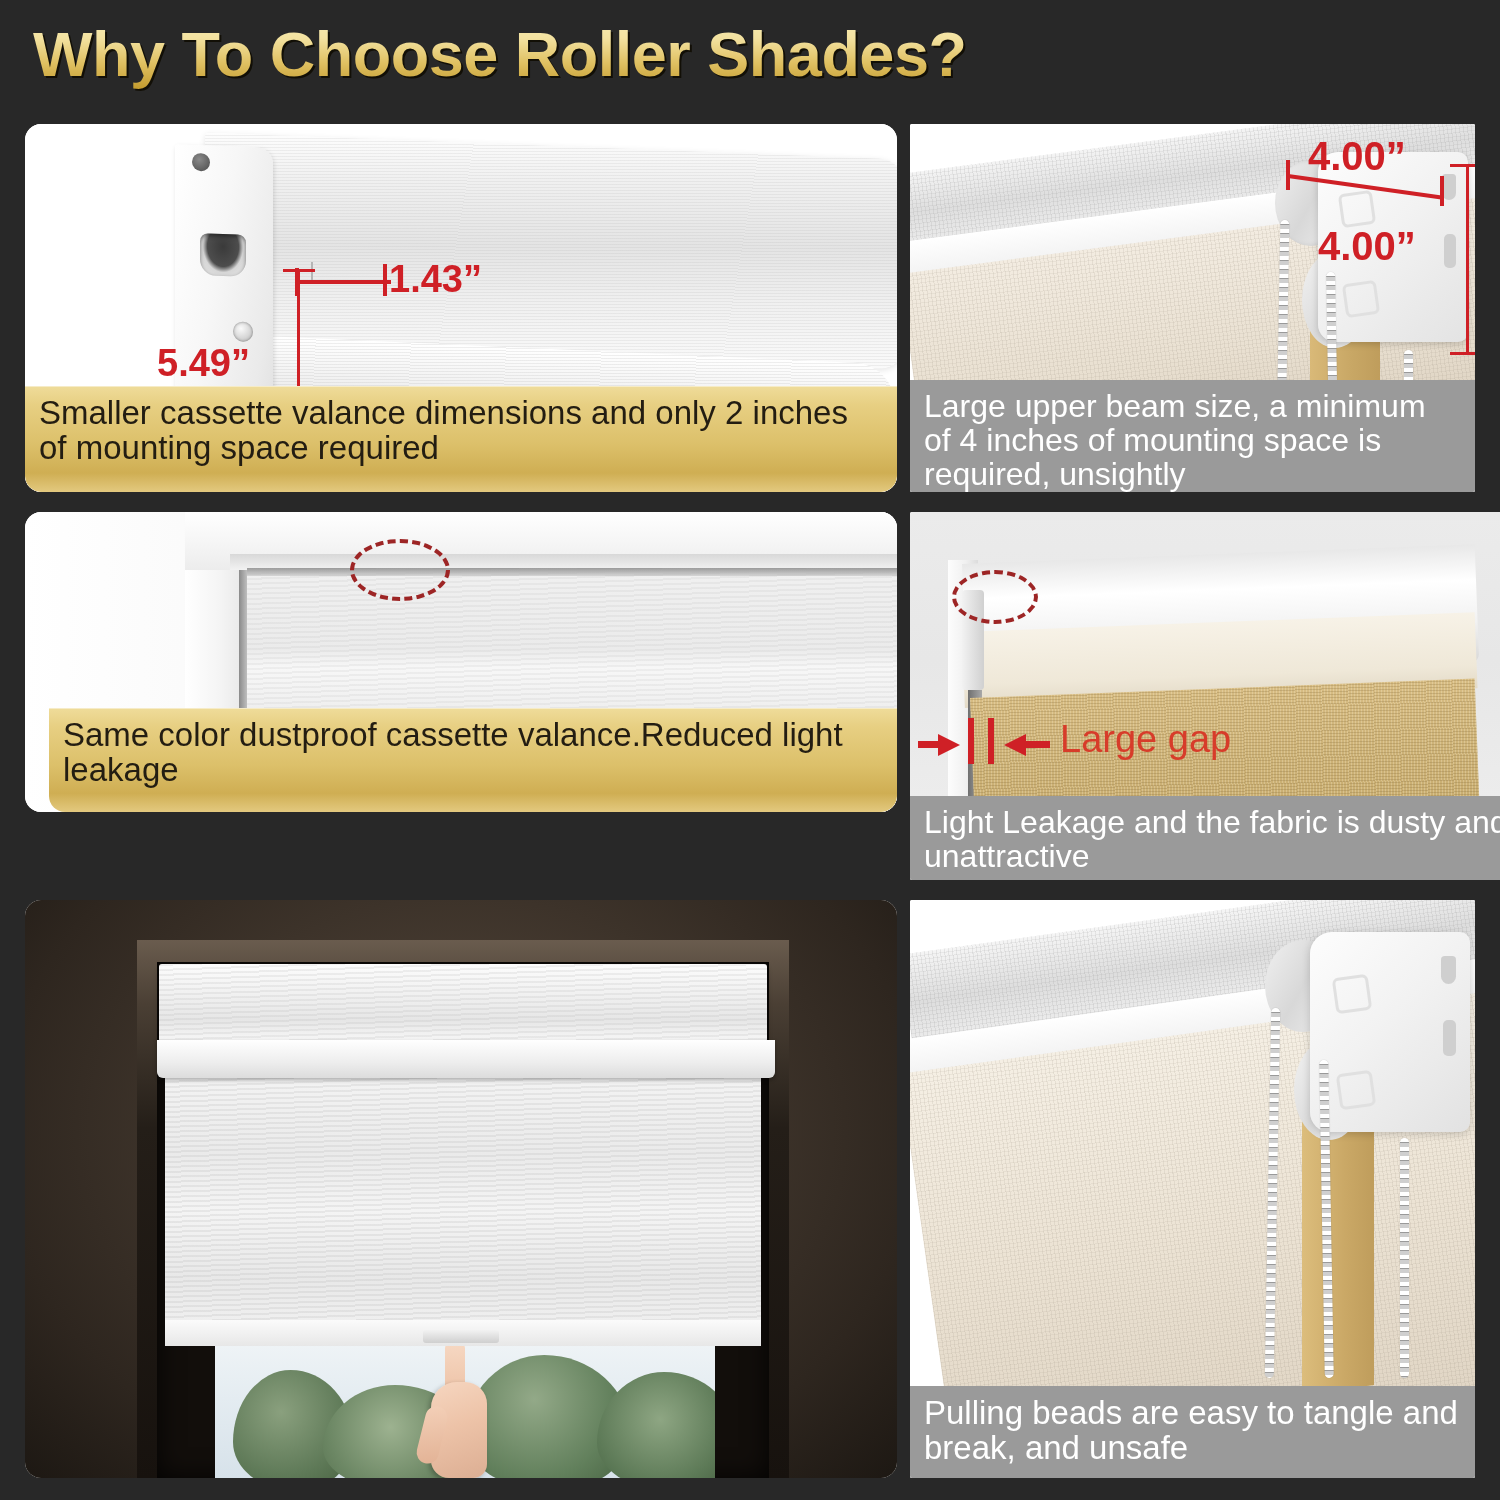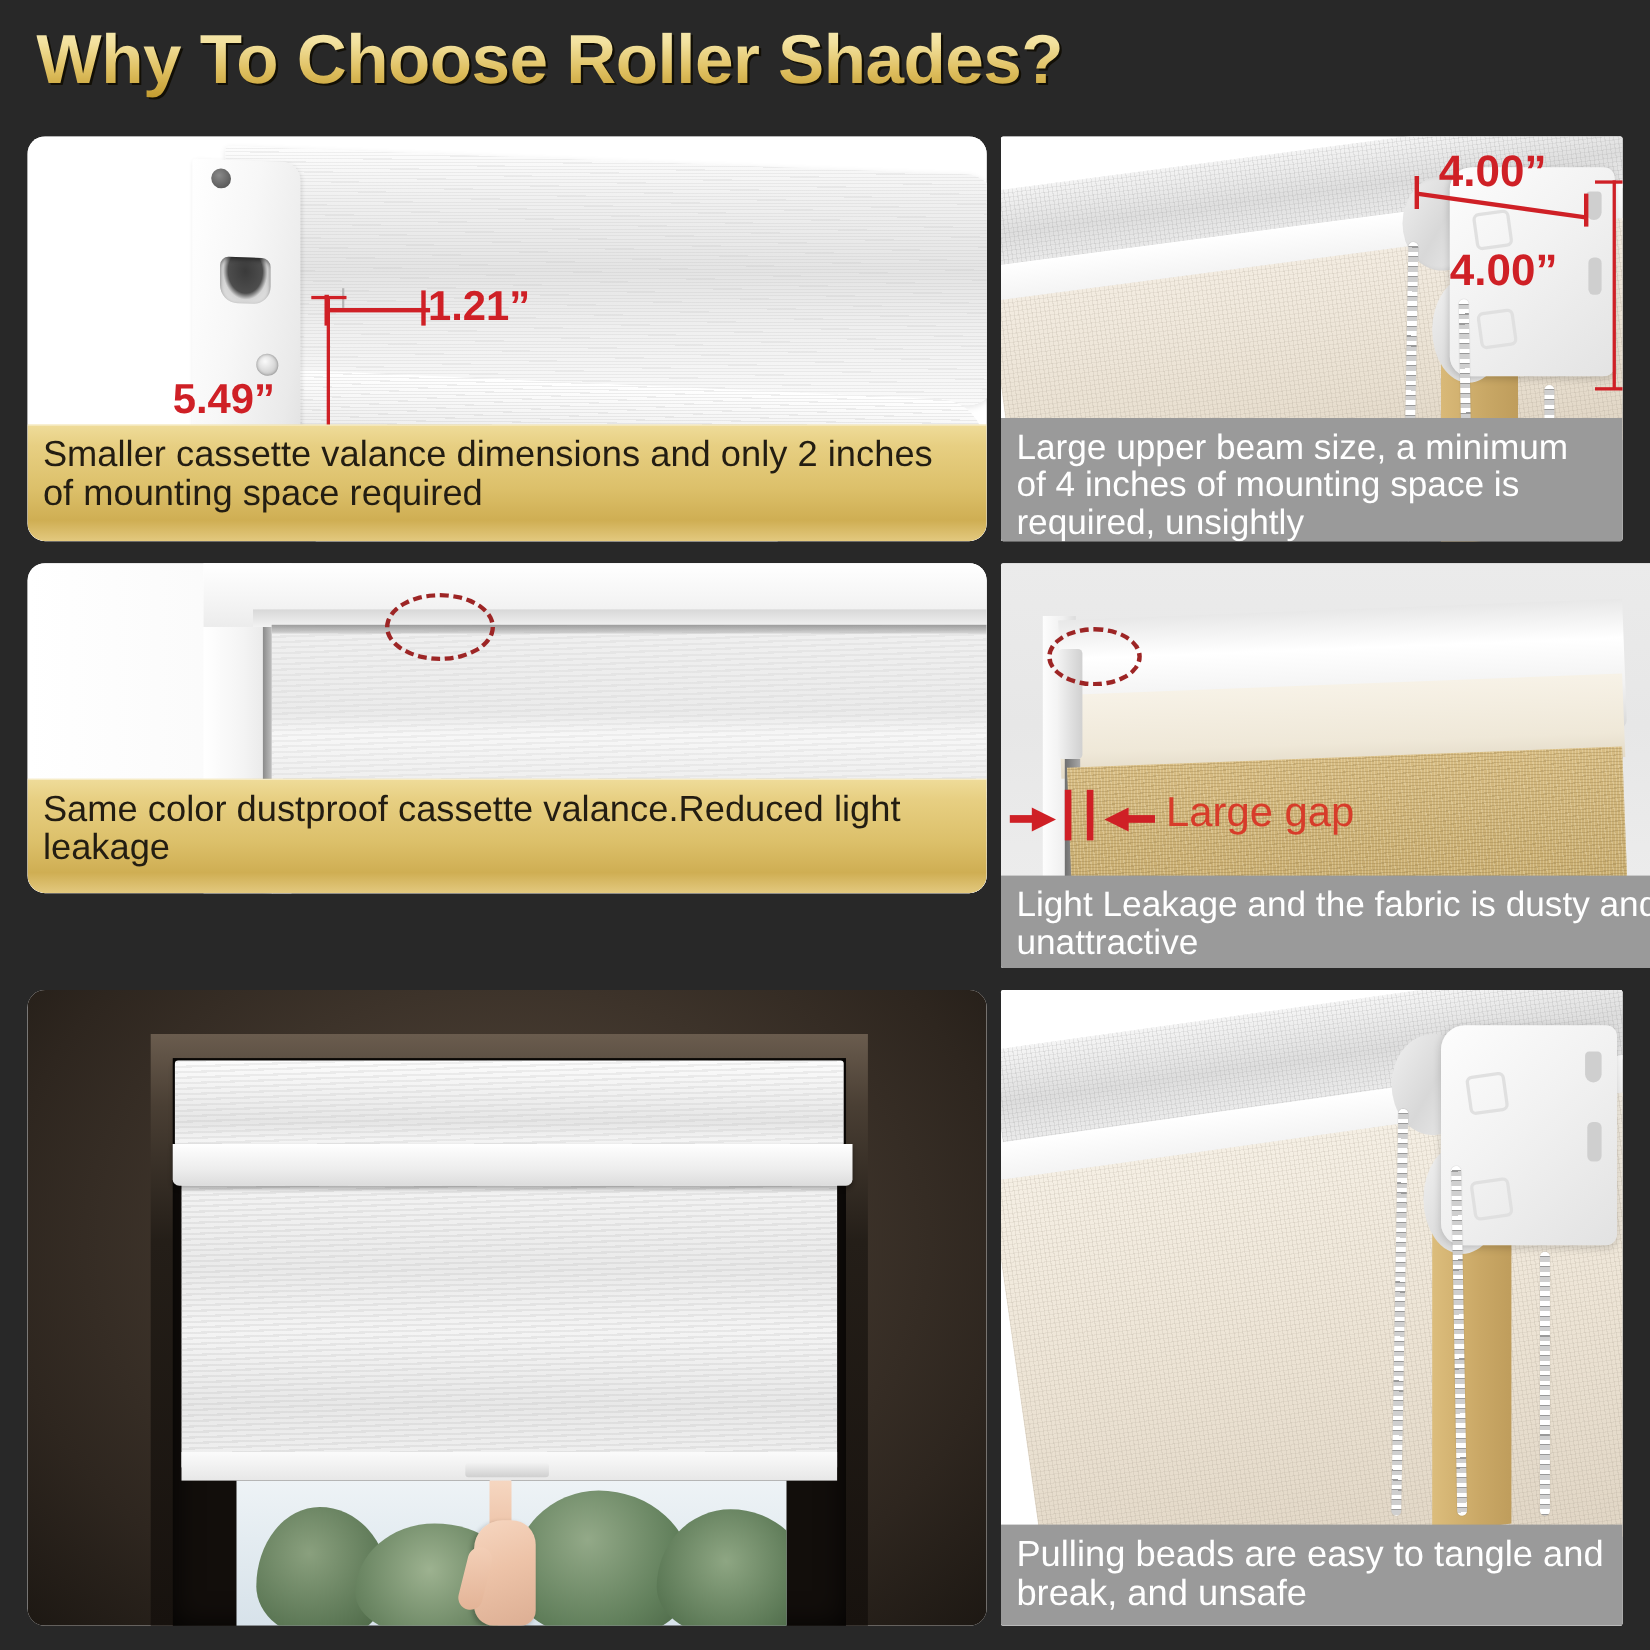--- a/index.html
+++ b/index.html
@@ -313,21 +313,21 @@
         <div class="slot1"></div>
         <div class="screw1"></div>
         <div class="slot2"></div>
         <div class="ridge"></div>
       </div>
 
       <div class="dim-line" style="left:272px; top:156px; width:94px; height:4px;"></div>
       <div class="dim-line" style="left:270px; top:144px; width:4px; height:28px;"></div>
       <div class="dim-line" style="left:358px; top:140px; width:4px; height:32px;"></div>
       <div class="dim-line" style="left:286px; top:138px; width:2px; height:18px; background:#b5b5b5;"></div>
-      <div class="dim-text" style="left:364px; top:134px; font-size:38px;">1.21”</div>
+      <div class="dim-text" style="left:364px; top:134px; font-size:38px;">1.43”</div>
 
       <div class="dim-line" style="left:272px; top:146px; width:3px; height:202px;"></div>
       <div class="dim-line" style="left:258px; top:145px; width:32px; height:3px;"></div>
       <div class="dim-line" style="left:258px; top:345px; width:32px; height:3px;"></div>
       <div class="dim-text" style="left:132px; top:218px; font-size:38px;text-align:right;">5.49”</div>
     </div>
     <div class="caption gold" style="font-size:33px; height:106px;">Smaller cassette valance dimensions and only 2 inches of mounting space required</div>
   </div>
 
   <div class="panel bad" id="p2">
@@ -380,21 +380,21 @@
                   border-top:11px solid transparent; border-bottom:11px solid transparent;
                   border-left:22px solid #cf2026;"></div>
       <div class="dim-line" style="left:160px; top:221px; width:24px; height:7px;"></div>
       <div class="dim-line" style="left:212px; top:200px; width:6px; height:44px;"></div>
       <div style="position:absolute; left:228px; top:214px; width:0; height:0;
                   border-top:11px solid transparent; border-bottom:11px solid transparent;
                   border-right:22px solid #cf2026;"></div>
       <div class="dim-line" style="left:248px; top:221px; width:26px; height:7px;"></div>
       <div class="ann-text" style="left:286px; top:200px; font-size:38px;">smaller gap</div>
     </div>
-    <div class="caption gold" style="font-size:33px; height:104px;">Same color dustproof cassette valance.Reduced light leakage</div>
+    <div class="caption gold" style="font-size:33px; height:104px;margin-left:24px;">Same color dustproof cassette valance.Reduced light leakage</div>
   </div>
 
   <div class="panel bad" id="p4">
     <div class="photo">
       <div class="wall"></div>
       <div class="r4-frame"></div>
       <div class="r4-tube"></div>
       <div class="r4-cream"></div>
       <div class="r4-gapbar"></div>
       <div class="r4-fabric"></div>

